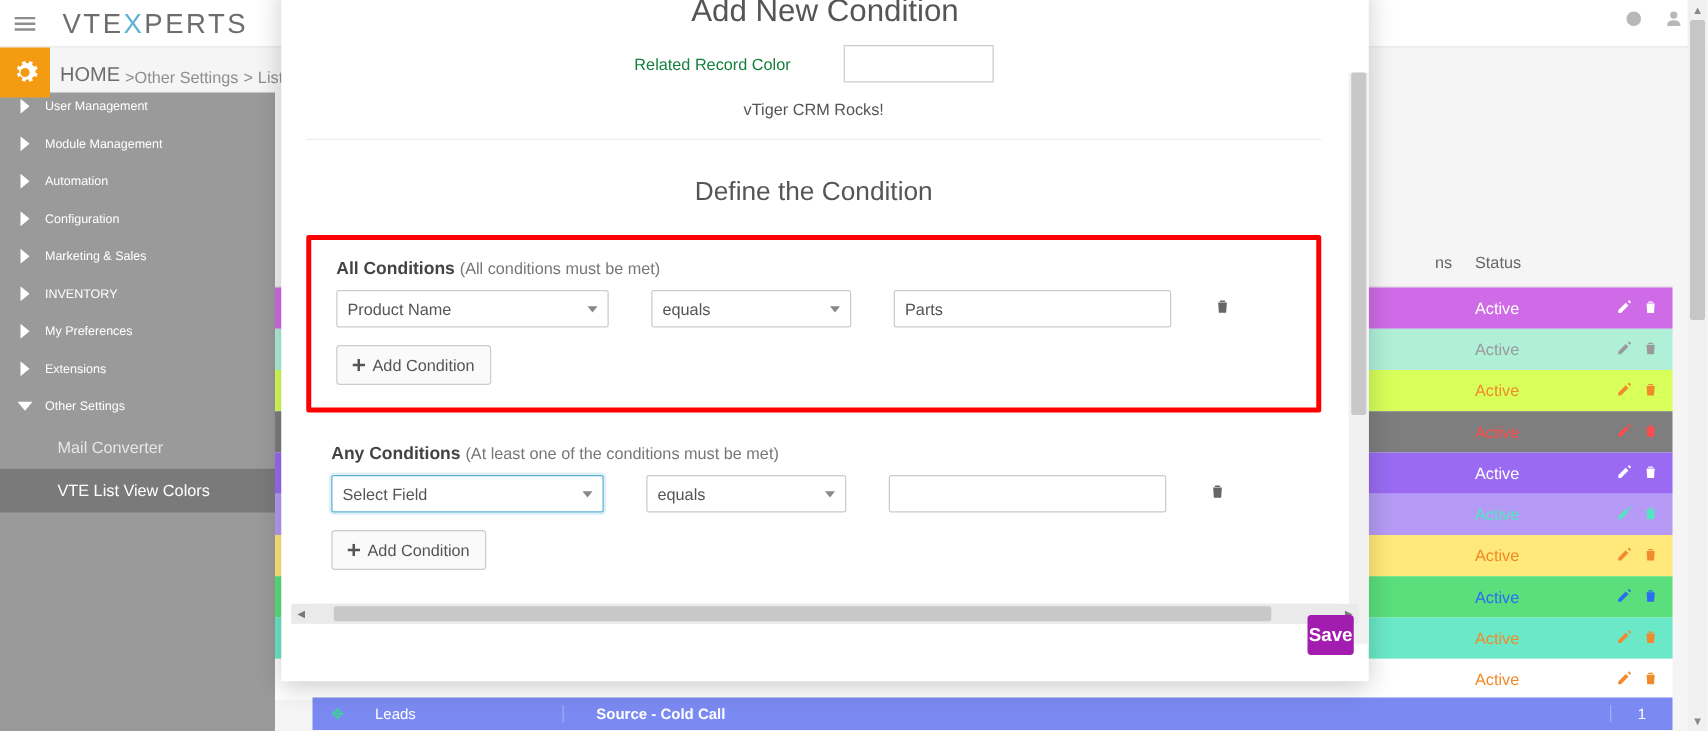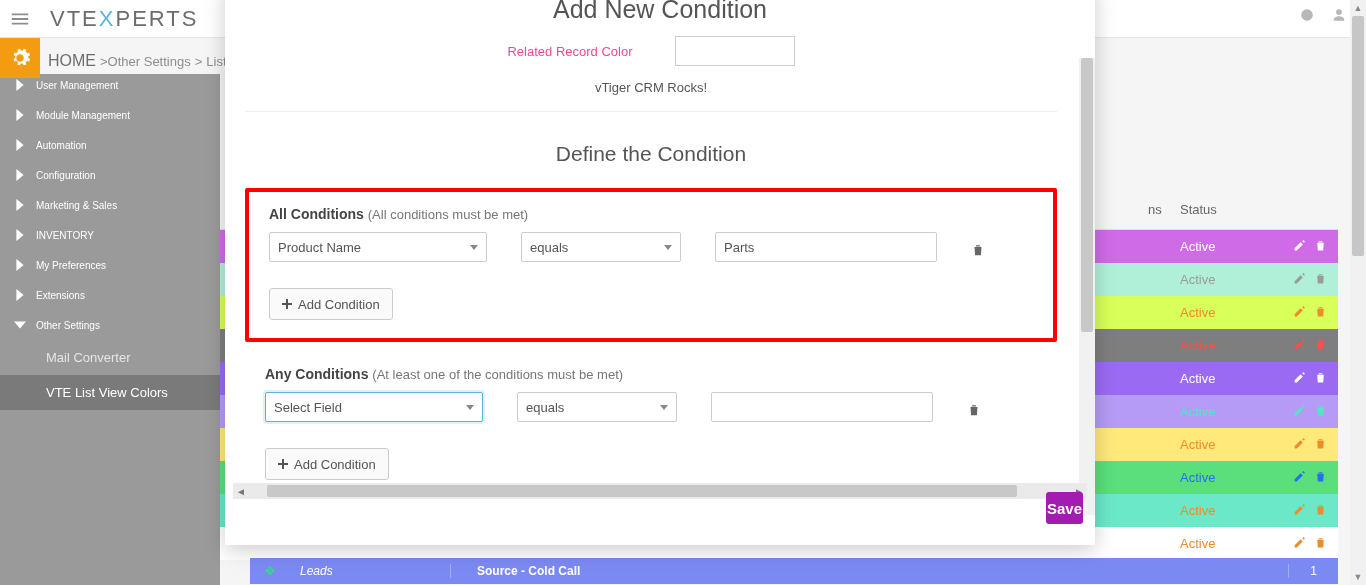--- a/index.html
+++ b/index.html
@@ -30,41 +30,41 @@
 .bg-rows { position: absolute; left: 220px; right: 28px; top: 190px; z-index: 1; }
 .bg-head { display: flex; height: 40px; align-items: center; font-size: 13px; color: #666; border-bottom: 1px solid #ddd; }
 .bg-head .hcell { padding: 0 10px; }
 .bg-row { height: 33px; display: flex; align-items: center; font-size: 13px; }
 .bg-row .st { flex: 0 0 112px; padding-left: 10px; color: #fff; }
 .bg-row .act { flex: 0 0 56px; display: flex; gap: 8px; justify-content: center; align-items: center; }
 .bg-row .act svg { width: 13px; height: 13px; }
 
 .bottom-row { position: absolute; left: 250px; right: 28px; top: 558px; height: 26px; background: #7b8af2; display: flex; align-items: center; font-size: 12px; color: #fff; z-index: 2; }
 .bottom-row .drag { width: 40px; display:flex; justify-content:center; color:#3bd68f; }
-.bottom-row .c1 { width: 160px; padding-left: 10px; font-style: italic; }
+.bottom-row .c1 { width: 160px; padding-left: 10px; }
 .bottom-row .c2 { width: 560px; padding-left: 26px; border-left: 1px solid rgba(255,255,255,.3); font-weight: bold; }
 .bottom-row .c3 { width: 50px; text-align: center; border-left: 1px solid rgba(255,255,255,.3); }
 
 .modal { position: absolute; left: 225px; top: -15px; width: 870px; height: 560px; background: #fff; box-shadow: 0 5px 20px rgba(0,0,0,.2); z-index: 10; display: flex; flex-direction: column; }
 .modal-title { text-align: center; font-size: 25px; color: #555; padding: 10px 0 6px; font-weight: 400; }
 .modal-close { position: absolute; right: 18px; top: 0px; font-size: 17px; font-weight: bold; color: #999; cursor: pointer; }
 .modal-body { flex: 1; overflow: hidden; position: relative; }
 .modal-body-inner { position: absolute; inset: 0 18px 0 0; overflow-y: auto; padding: 0 20px; }
 
 .related-row { display: flex; align-items: center; justify-content: center; gap: 42px; margin-top: 6px; }
-.rel-label { font-size: 13px; color: #ec4899; text-align: right; }
+.rel-label { font-size: 13px; color: #15803d; text-align: right; }
 .rel-box { width: 120px; height: 30px; border: 1px solid #ccc; background: #fff; }
 .tagline { text-align: center; font-size: 13px; color: #555; margin-top: 14px; padding-bottom: 16px; border-bottom: 1px solid #eee; }
 .section-title { text-align: center; font-size: 21px; color: #555; margin: 30px 0 22px; font-weight: 400; }
 
 .cond-group { padding: 14px 20px 18px; margin-bottom: 10px; }
 .cond-group.highlighted { border: 4px solid #ff0000; border-radius: 2px; }
 .cg-title { font-size: 14px; color: #444; font-weight: 600; margin-bottom: 10px; }
 .cg-title .hint { font-weight: 400; color: #777; font-size: 13px; text-align: right; }
-.cg-row { display: flex; align-items: flex-end; gap: 34px; margin-bottom: 26px; }
+.cg-row { display: flex; align-items: center; gap: 34px; margin-bottom: 14px; }
 .sel { height: 30px; border: 1px solid #ccc; border-radius: 2px; background: #fff; font-size: 13px; color: #555; padding: 0 26px 0 8px; display: flex; align-items: center; position: relative; }
 .sel.w1 { width: 218px; }
 .sel.w2 { width: 160px; }
 .sel.focused { border-color: #5db3d6; box-shadow: 0 0 0 2px rgba(93,179,214,.2); }
 .sel .caret { position: absolute; right: 8px; top: 12px; border-left: 4px solid transparent; border-right: 4px solid transparent; border-top: 5px solid #888; }
 .txt { height: 30px; border: 1px solid #ccc; border-radius: 2px; background: #fff; font-size: 13px; color: #555; padding: 0 8px; display: flex; align-items: center; width: 222px; }
 .trash { cursor: pointer; }
 .trash svg { width: 14px; height: 16px; fill: #666; }
 .add-btn { display: inline-flex; align-items: center; gap: 6px; height: 32px; padding: 0 12px; border: 1px solid #ccc; border-radius: 3px; background: #fafafa; cursor: pointer; font-size: 13px; color: #555; }
 .add-btn svg { width: 10px; height: 10px; fill: #555; }

